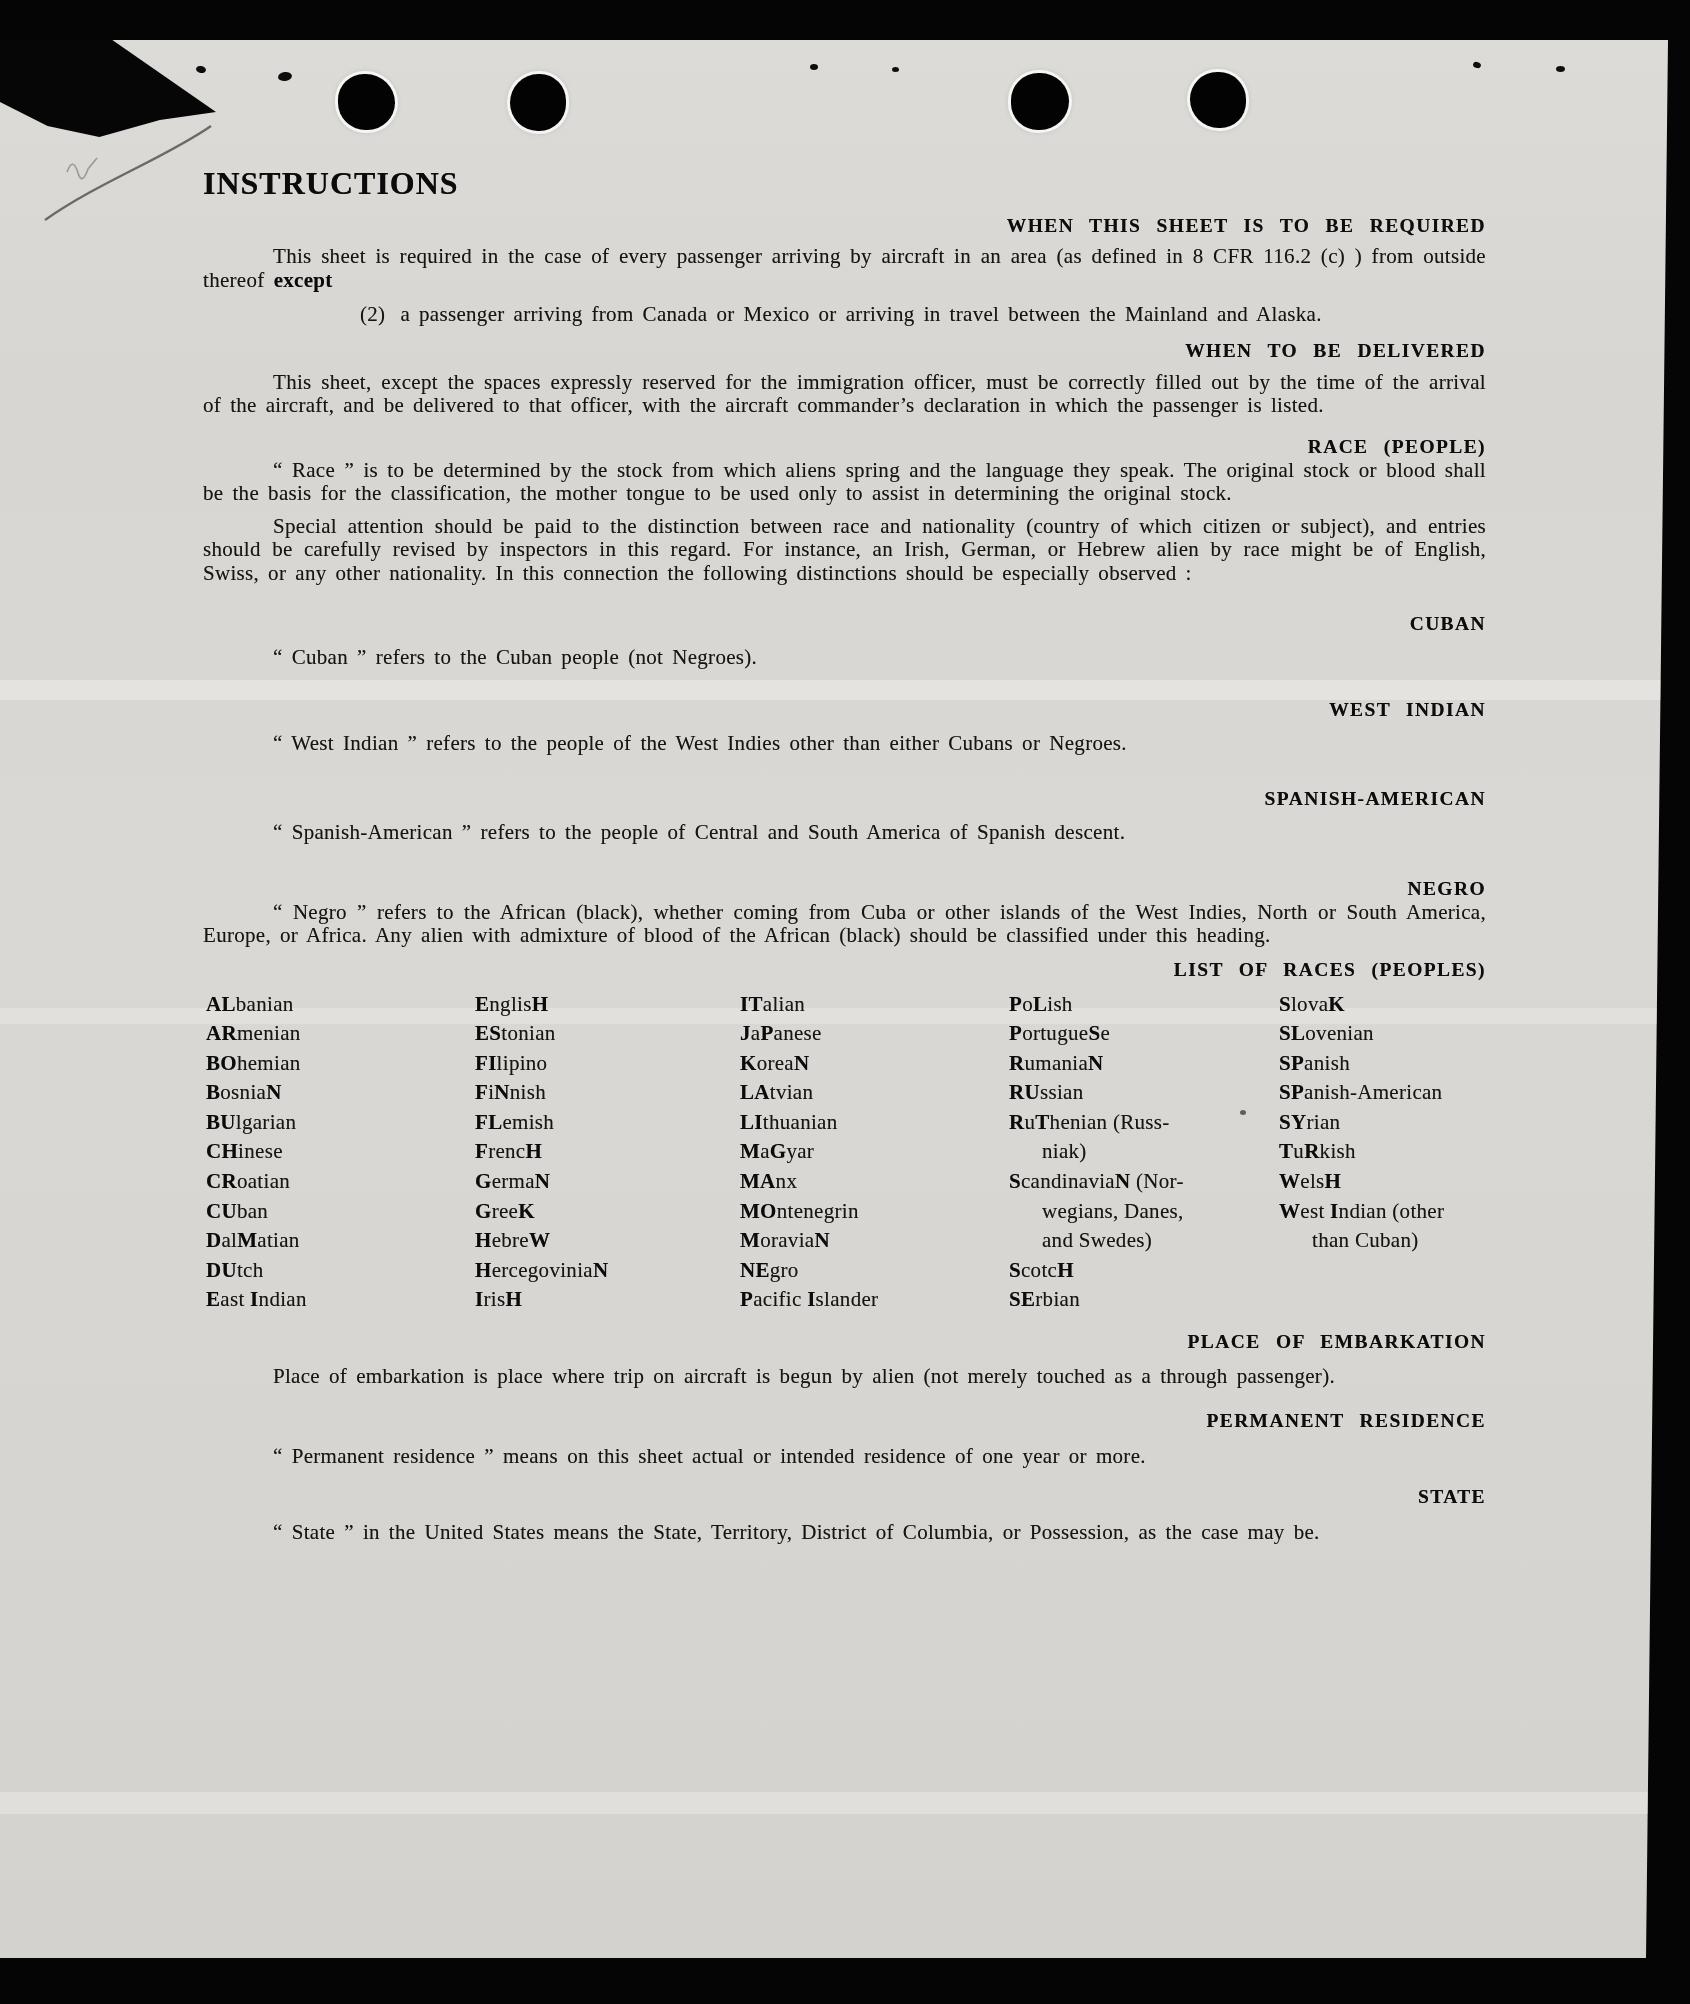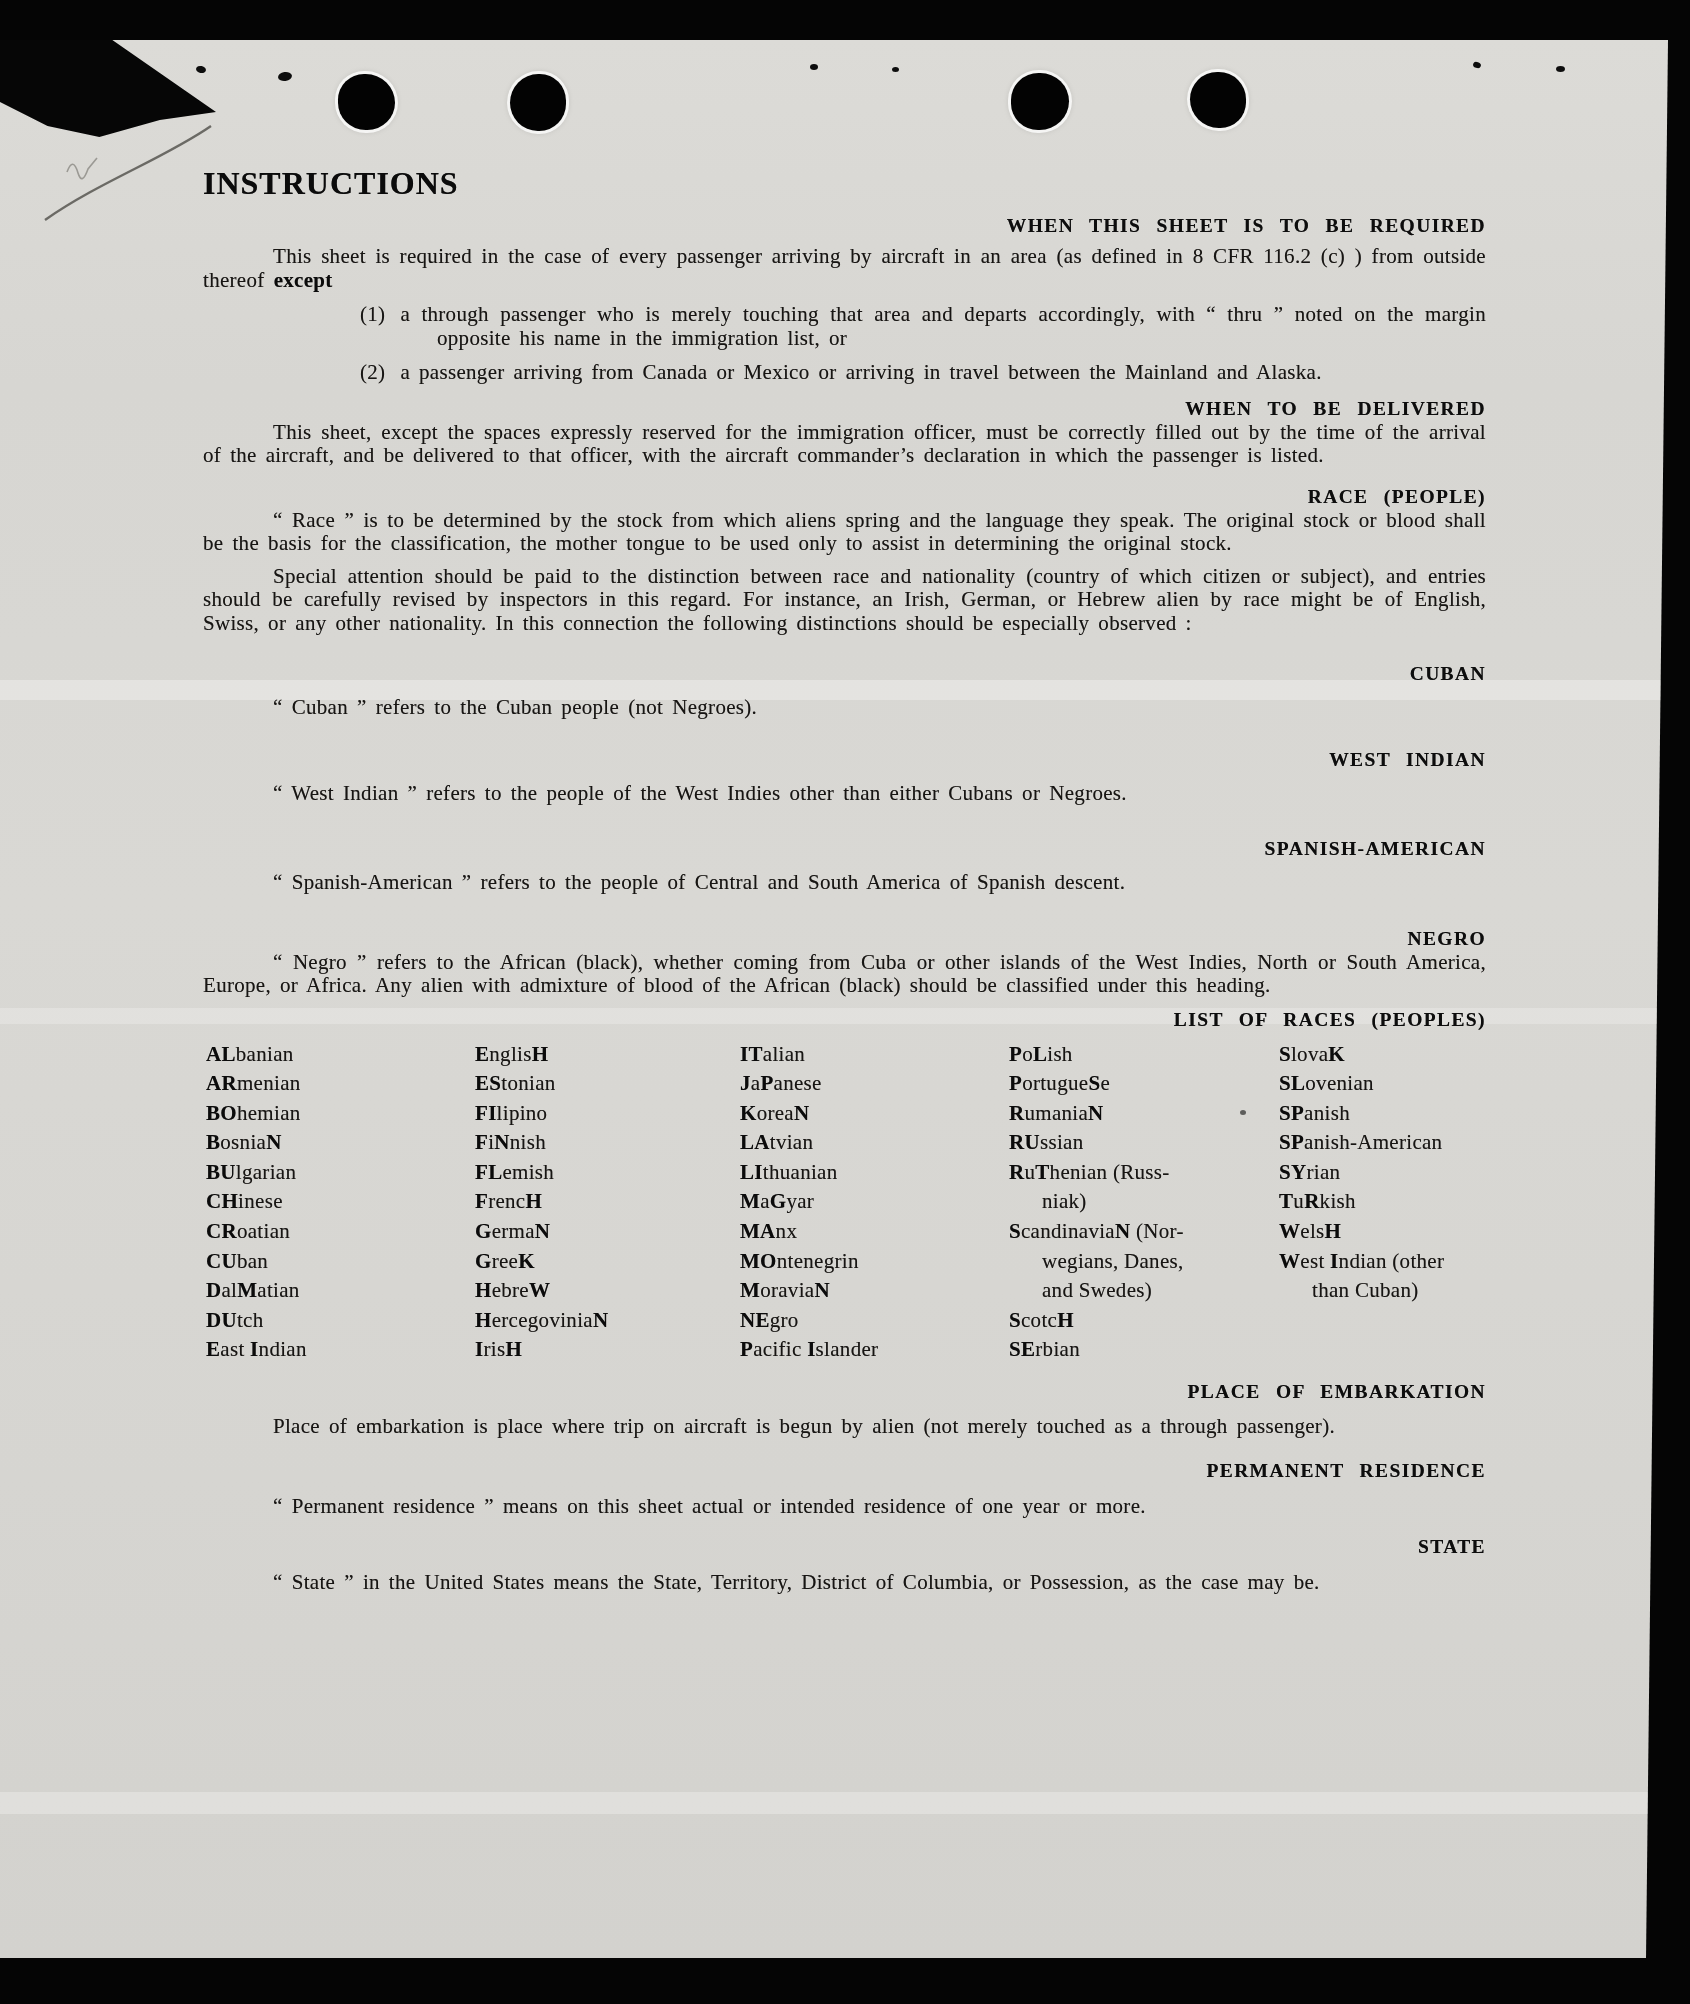--- a/index.html
+++ b/index.html
@@ -72,27 +72,26 @@
   <div class="streak" style="top:1752px;height:22px;background:rgba(255,255,255,.28);"></div>
 
   <div class="content">
 
     <h1 class="doc-title" style="margin-top:126px">INSTRUCTIONS</h1>
 
     <h2 class="sec-h" style="margin-top:13px">WHEN THIS SHEET IS TO BE REQUIRED</h2>
 
     <p class="para" style="margin-top:7px">This sheet is required in the case of every passenger arriving by aircraft in an area (as defined in 8 CFR 116.2 (c) ) from outside thereof <b>except</b></p>
 
-    <div class="item" style="margin-top:11px"><span class="it-label">(1)</span><span>a through passenger who is merely touching that area and departs accordingly, with “ thru ” noted on the margin opposite his name in the immigration list, or</span></div>
 
     <div class="item" style="margin-top:11px"><span class="it-label">(2)</span><span>a passenger arriving from Canada or Mexico or arriving in travel between the Mainland and Alaska.</span></div>
 
     <h2 class="sec-h" style="margin-top:12px">WHEN TO BE DELIVERED</h2>
 
-    <p class="para" style="">This sheet, except the spaces expressly reserved for the immigration officer, must be correctly filled out by the time of the arrival of the aircraft, and be delivered to that officer, with the aircraft commander’s declaration in which the passenger is listed.</p>
+    <p class="para" style="margin-top:8px">This sheet, except the spaces expressly reserved for the immigration officer, must be correctly filled out by the time of the arrival of the aircraft, and be delivered to that officer, with the aircraft commander’s declaration in which the passenger is listed.</p>
 
     <h2 class="sec-h" style="margin-top:17px">RACE (PEOPLE)</h2>
 
     <p class="para" style="margin-top:0">“ Race ” is to be determined by the stock from which aliens spring and the language they speak.  The original stock or blood shall be the basis for the classification, the mother tongue to be used only to assist in determining the original stock.</p>
     <p class="para" style="margin-top:9px">Special attention should be paid to the distinction between race and nationality (country of which citizen or subject), and entries should be carefully revised by inspectors in this regard.  For instance, an Irish, German, or Hebrew alien by race might be of English, Swiss, or any other nationality.  In this connection the following distinctions should be especially observed :</p>
 
     <h2 class="sec-h" style="margin-top:27px">CUBAN</h2>
     <p class="para" style="margin-top:10px">“ Cuban ” refers to the Cuban people (not Negroes).</p>
 
     <h2 class="sec-h" style="margin-top:28px">WEST INDIAN</h2>

